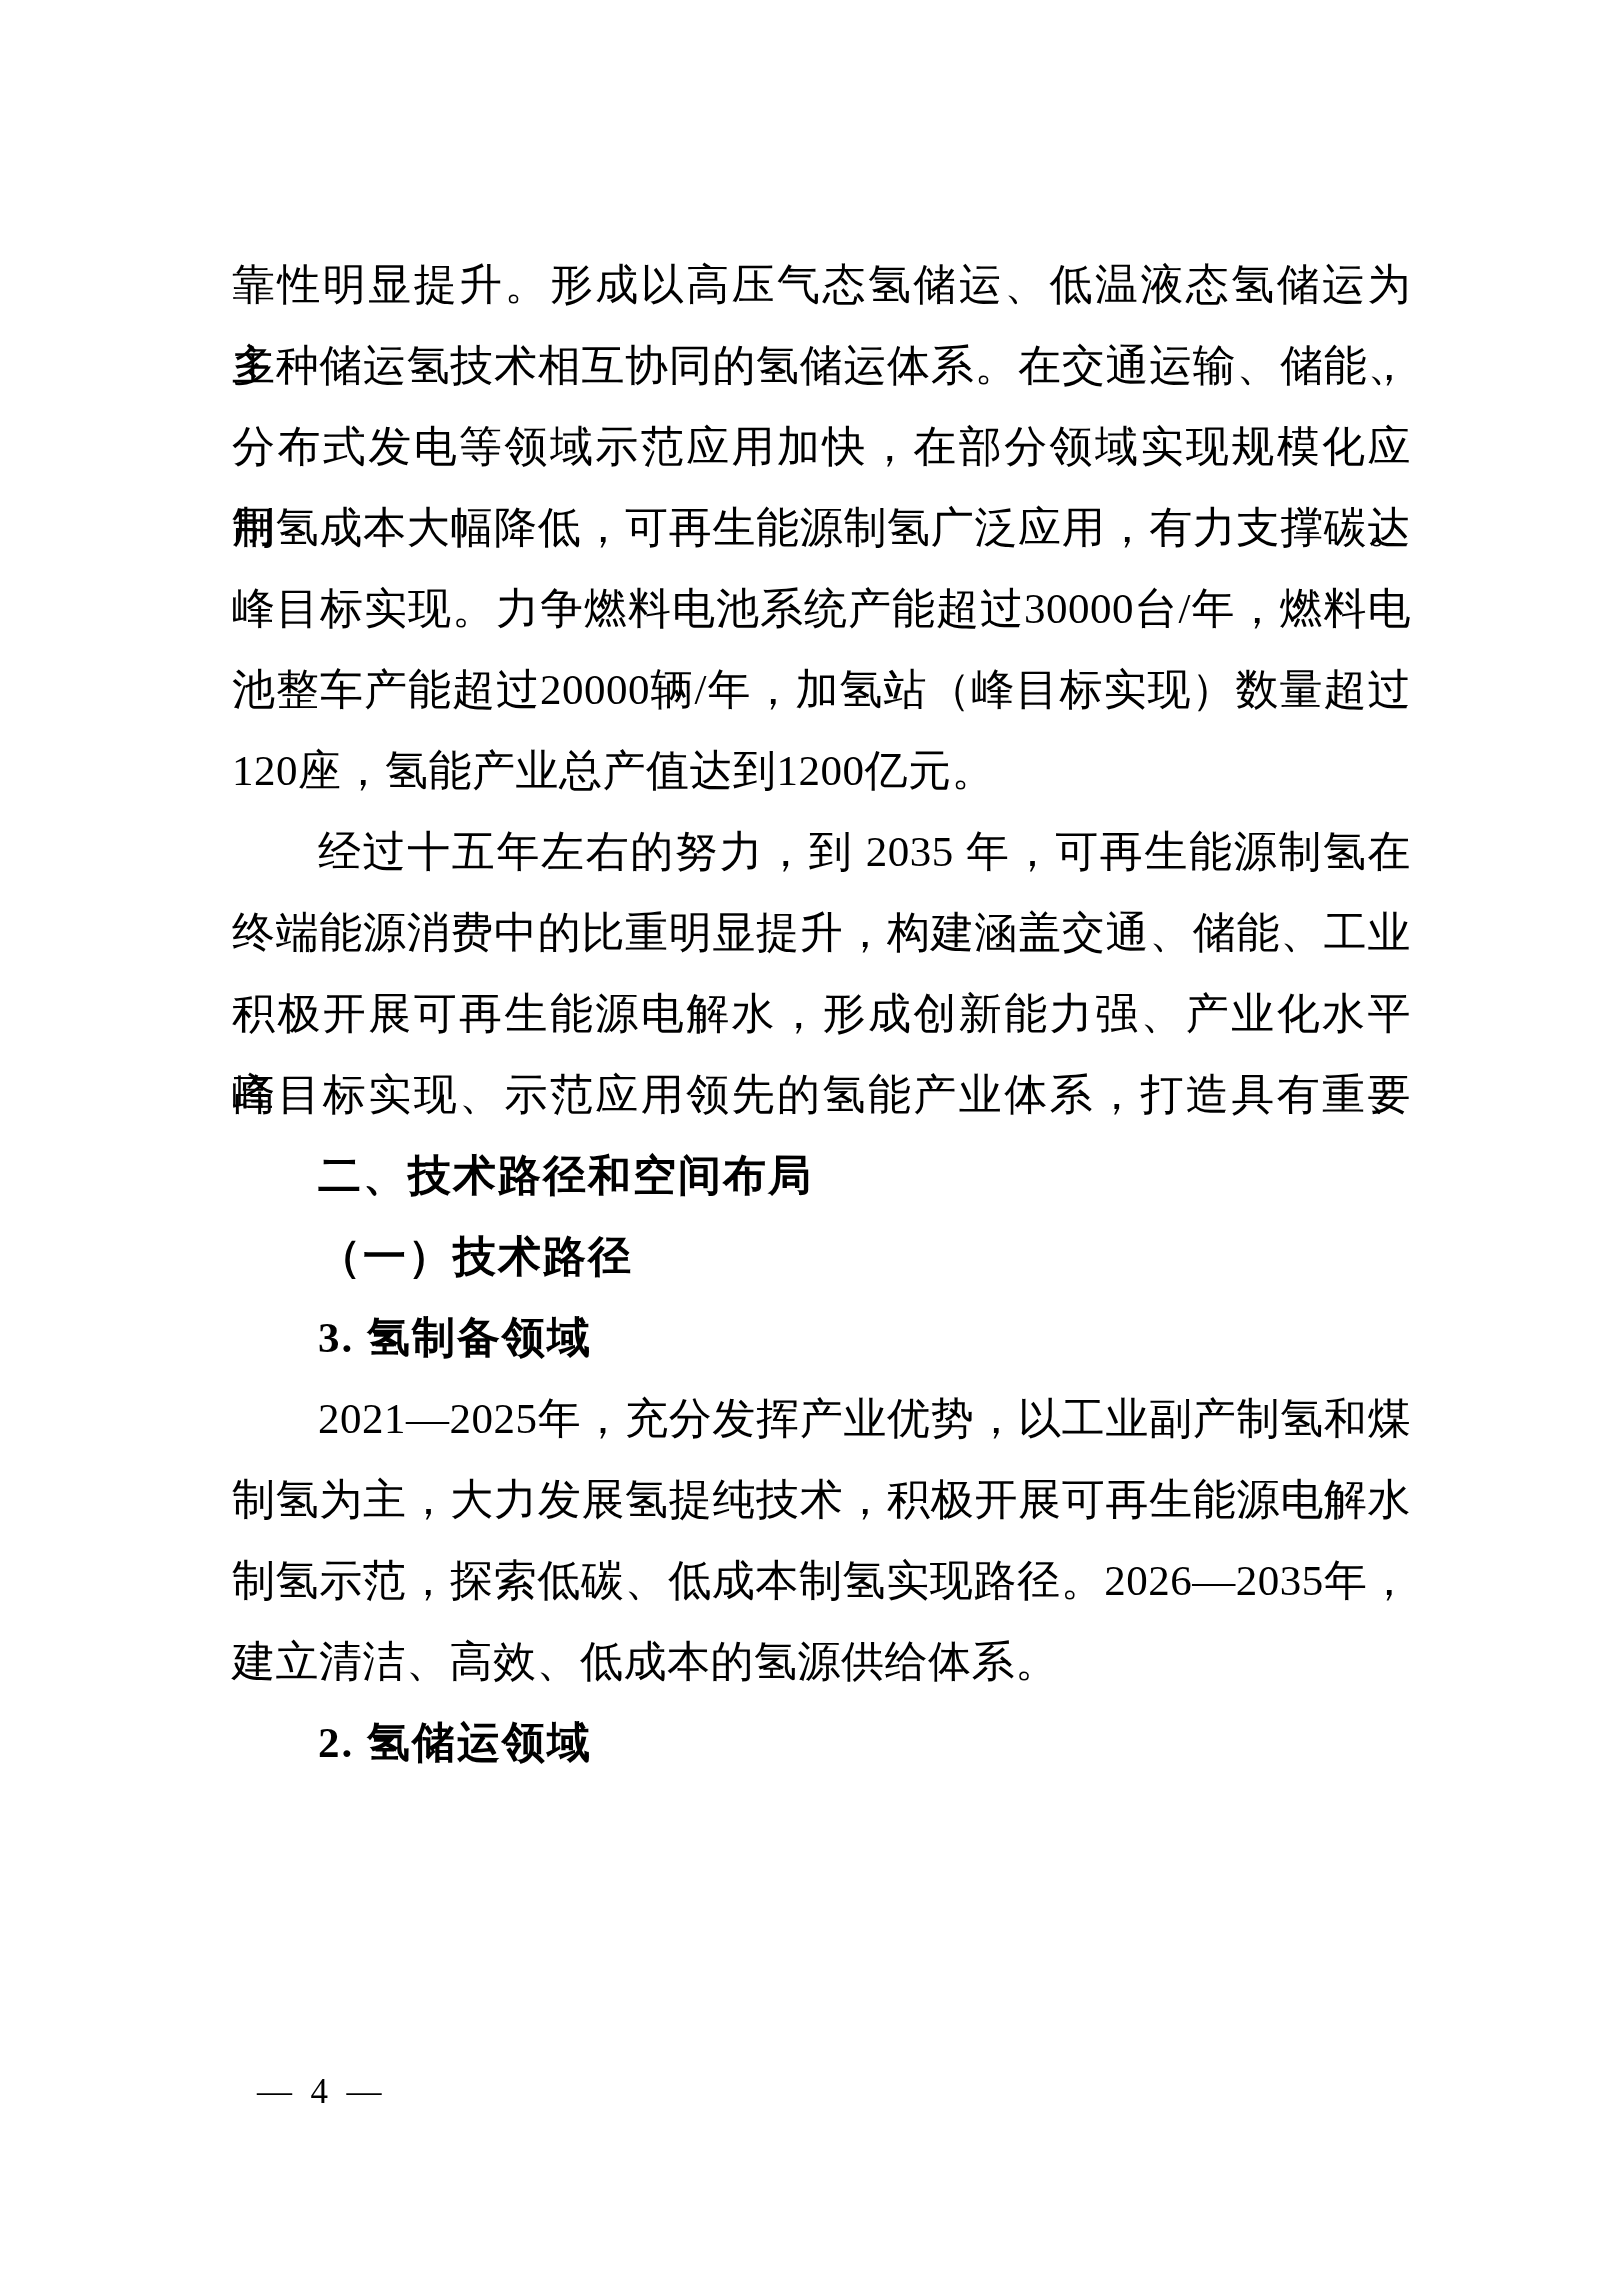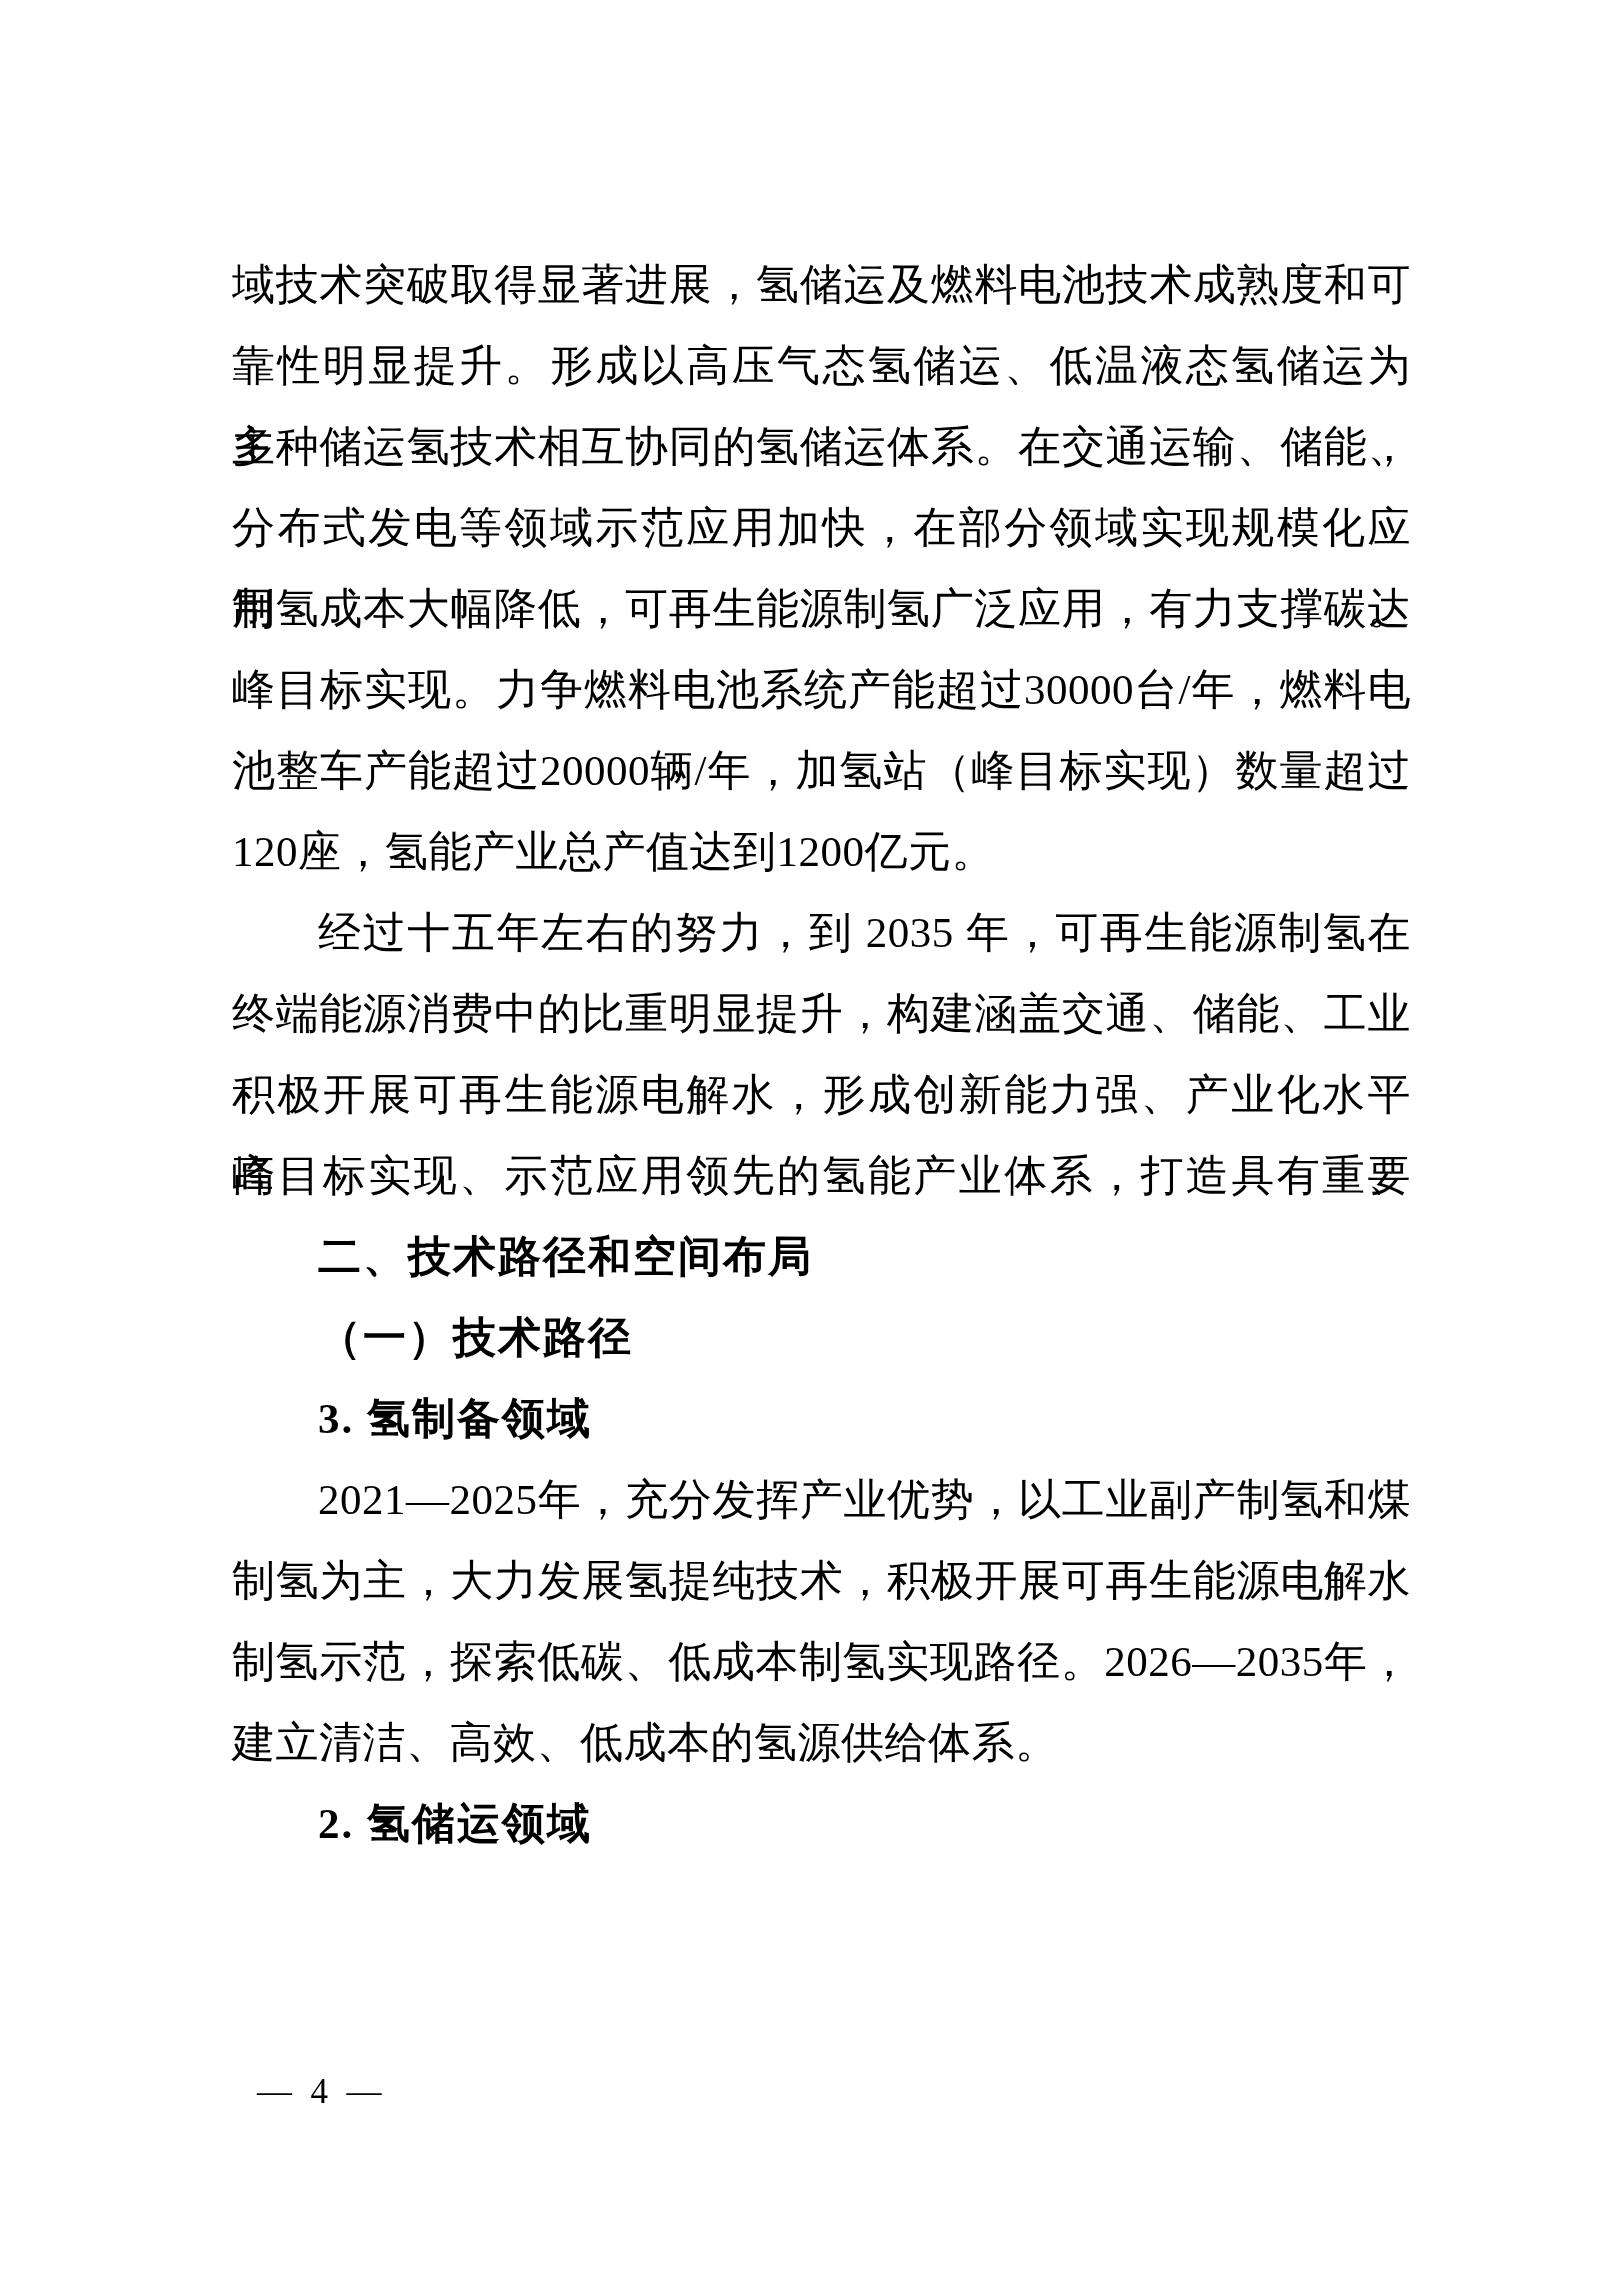--- a/index.html
+++ b/index.html
@@ -54,21 +54,20 @@
     line-height: 43px;
     letter-spacing: 4.9px;
     color: #000000;
   }
 </style>
 </head>
 <body style="background: rgb(255, 255, 255); color: rgb(0, 0, 0);">
 
 <div class="page">
   <main class="doc">
-      <div class="line fill">域技术突破取得显著进展，氢储运及燃料电池技术成熟度和可</div>
       <div class="line fill">靠性明显提升。形成以高压气态氢储运、低温液态氢储运为主，</div>
       <div class="line fill">多种储运氢技术相互协同的氢储运体系。在交通运输、储能、</div>
       <div class="line fill">分布式发电等领域示范应用加快，在部分领域实现规模化应用。</div>
       <div class="line fill">制氢成本大幅降低，可再生能源制氢广泛应用，有力支撑碳达</div>
       <div class="line fill">峰目标实现。力争燃料电池系统产能超过30000台/年，燃料电</div>
       <div class="line fill">池整车产能超过20000辆/年，加氢站（峰目标实现）数量超过</div>
       <div class="line">120座，氢能产业总产值达到1200亿元。</div>
       <div class="line fill indent">经过十五年左右的努力，到 2035 年，可再生能源制氢在</div>
       <div class="line fill">终端能源消费中的比重明显提升，构建涵盖交通、储能、工业</div>
       <div class="line fill">积极开展可再生能源电解水，形成创新能力强、产业化水平高、</div>

